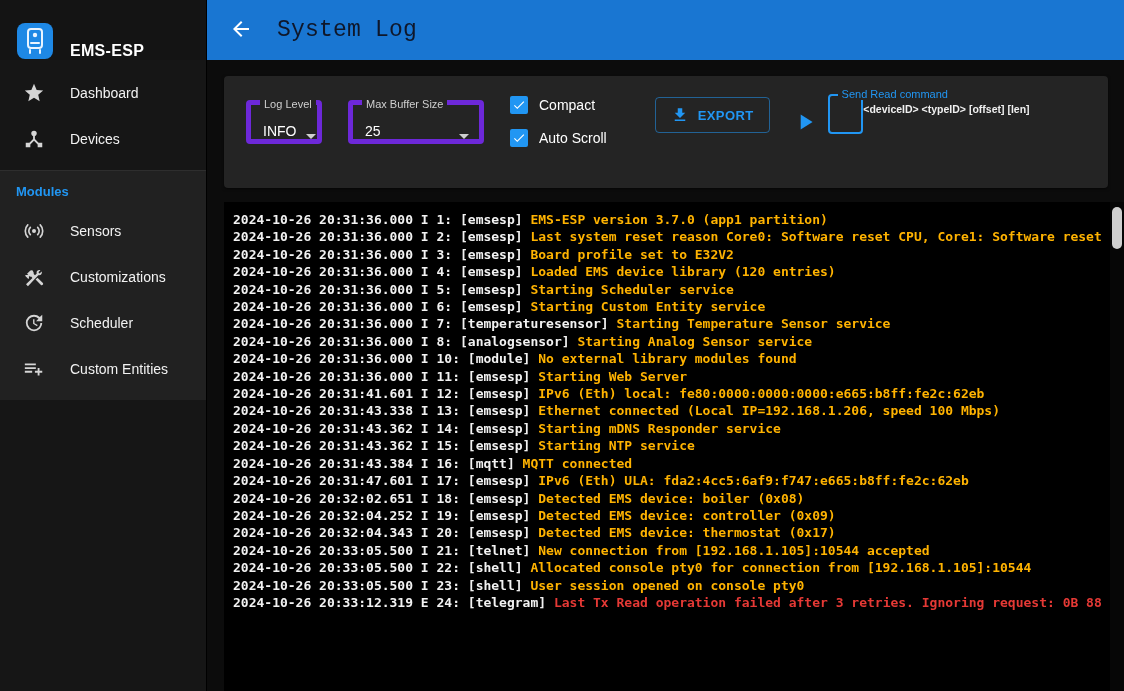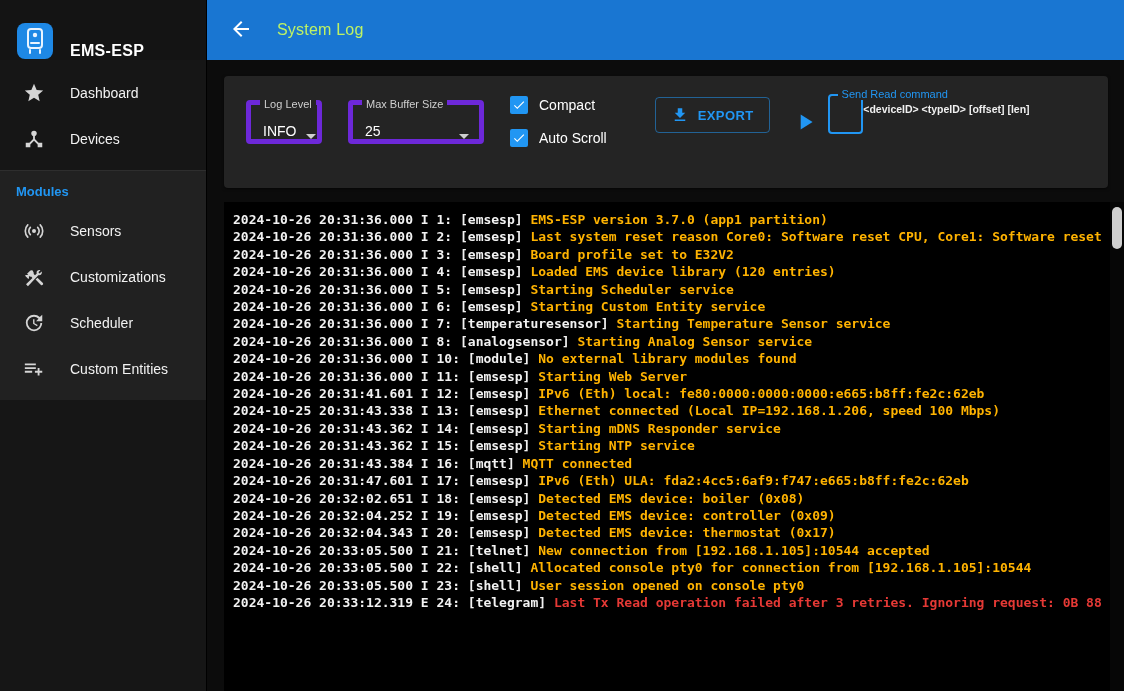--- a/index.html
+++ b/index.html
@@ -26,21 +26,21 @@
   .nav-label{font-size:14px;color:#f2f2f2;}
   .nav-icon{width:24px;height:24px;display:flex;align-items:center;justify-content:center;}
   .nav-top{padding-top:10px;padding-bottom:8px;}
   .modules-group{background:#212121;border-top:1px solid #2e2e2e;padding-bottom:8px;}
   .section-label{font-size:13px;font-weight:bold;color:var(--accent);padding:13px 16px 9px 16px;}
   .sidebar-rest{flex:1;background:#161616;}
 
   
   .main{flex:1;display:flex;flex-direction:column;min-width:0;}
   .appbar{height:60px;background:var(--appbar);display:flex;align-items:center;padding:0 20px;gap:22px;flex:none;}
-  .appbar-title{font-size:16px;font-weight:500;color:#bef264;letter-spacing:.2px;}
+  .appbar-title{font-size:23px;font-weight:500;color:#0f172a;letter-spacing:.2px;font-family:Liberation Mono, monospace;}
   .back-btn{width:28px;height:28px;display:flex;align-items:center;justify-content:center;cursor:pointer;border:none;background:transparent;padding:0;}
 
   .content{flex:1;display:flex;flex-direction:column;padding:16px 0 0 17px;min-height:0;}
 
   
   .card{background:var(--card-bg);border-radius:4px;box-shadow:0 1px 3px rgba(0,0,0,.6);margin-right:16px;flex:none;}
   .controls{display:flex;align-items:flex-start;padding:12px 16px 14px 22px;height:112px;}
   .select-field{position:relative;border:5px solid #6d28d9;border-radius:4px;height:44px;display:flex;align-items:flex-end;justify-content:space-between;padding:0 10px 0 12px;margin-top:12px;cursor:pointer;}
   .select-field .field-label{position:absolute;top:-7px;left:9px;font-size:11px;color:#cfcfcf;background:var(--card-bg);padding:0 4px;white-space:nowrap;}
   .select-value{font-size:14px;color:#fff;}
@@ -236,21 +236,21 @@
             <div class="log-line"><span class="log-pre">2024-10-26 20:31:36.000 I 2: [emsesp] </span><span class="log-msg">Last system reset reason Core0: Software reset CPU, Core1: Software reset CPU</span></div>
             <div class="log-line"><span class="log-pre">2024-10-26 20:31:36.000 I 3: [emsesp] </span><span class="log-msg">Board profile set to E32V2</span></div>
             <div class="log-line"><span class="log-pre">2024-10-26 20:31:36.000 I 4: [emsesp] </span><span class="log-msg">Loaded EMS device library (120 entries)</span></div>
             <div class="log-line"><span class="log-pre">2024-10-26 20:31:36.000 I 5: [emsesp] </span><span class="log-msg">Starting Scheduler service</span></div>
             <div class="log-line"><span class="log-pre">2024-10-26 20:31:36.000 I 6: [emsesp] </span><span class="log-msg">Starting Custom Entity service</span></div>
             <div class="log-line"><span class="log-pre">2024-10-26 20:31:36.000 I 7: [temperaturesensor] </span><span class="log-msg">Starting Temperature Sensor service</span></div>
             <div class="log-line"><span class="log-pre">2024-10-26 20:31:36.000 I 8: [analogsensor] </span><span class="log-msg">Starting Analog Sensor service</span></div>
             <div class="log-line"><span class="log-pre">2024-10-26 20:31:36.000 I 10: [module] </span><span class="log-msg">No external library modules found</span></div>
             <div class="log-line"><span class="log-pre">2024-10-26 20:31:36.000 I 11: [emsesp] </span><span class="log-msg">Starting Web Server</span></div>
             <div class="log-line"><span class="log-pre">2024-10-26 20:31:41.601 I 12: [emsesp] </span><span class="log-msg">IPv6 (Eth) local: fe80:0000:0000:0000:e665:b8ff:fe2c:62eb</span></div>
-            <div class="log-line"><span class="log-pre">2024-10-25 20:31:43.338 I 13: [emsesp] </span><span class="log-msg">Ethernet connected (Local IP=192.168.1.206, speed 100 Mbps)</span></div>
+            <div class="log-line"><span class="log-pre">2024-10-26 20:31:43.338 I 13: [emsesp] </span><span class="log-msg">Ethernet connected (Local IP=192.168.1.206, speed 100 Mbps)</span></div>
             <div class="log-line"><span class="log-pre">2024-10-26 20:31:43.362 I 14: [emsesp] </span><span class="log-msg">Starting mDNS Responder service</span></div>
             <div class="log-line"><span class="log-pre">2024-10-26 20:31:43.362 I 15: [emsesp] </span><span class="log-msg">Starting NTP service</span></div>
             <div class="log-line"><span class="log-pre">2024-10-26 20:31:43.384 I 16: [mqtt] </span><span class="log-msg">MQTT connected</span></div>
             <div class="log-line"><span class="log-pre">2024-10-26 20:31:47.601 I 17: [emsesp] </span><span class="log-msg">IPv6 (Eth) ULA: fda2:4cc5:6af9:f747:e665:b8ff:fe2c:62eb</span></div>
             <div class="log-line"><span class="log-pre">2024-10-26 20:32:02.651 I 18: [emsesp] </span><span class="log-msg">Detected EMS device: boiler (0x08)</span></div>
             <div class="log-line"><span class="log-pre">2024-10-26 20:32:04.252 I 19: [emsesp] </span><span class="log-msg">Detected EMS device: controller (0x09)</span></div>
             <div class="log-line"><span class="log-pre">2024-10-26 20:32:04.343 I 20: [emsesp] </span><span class="log-msg">Detected EMS device: thermostat (0x17)</span></div>
             <div class="log-line"><span class="log-pre">2024-10-26 20:33:05.500 I 21: [telnet] </span><span class="log-msg">New connection from [192.168.1.105]:10544 accepted</span></div>
             <div class="log-line"><span class="log-pre">2024-10-26 20:33:05.500 I 22: [shell] </span><span class="log-msg">Allocated console pty0 for connection from [192.168.1.105]:10544</span></div>
             <div class="log-line"><span class="log-pre">2024-10-26 20:33:05.500 I 23: [shell] </span><span class="log-msg">User session opened on console pty0</span></div>

